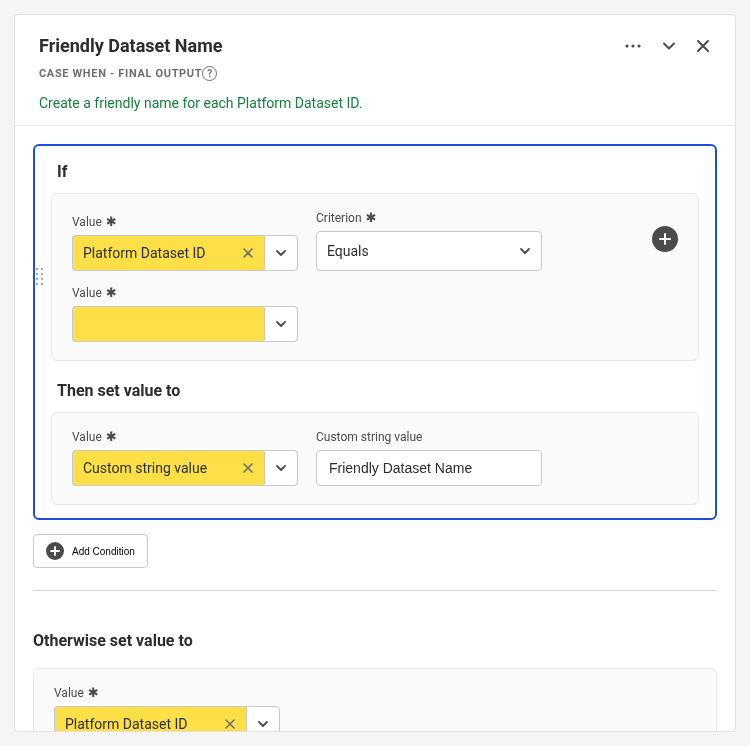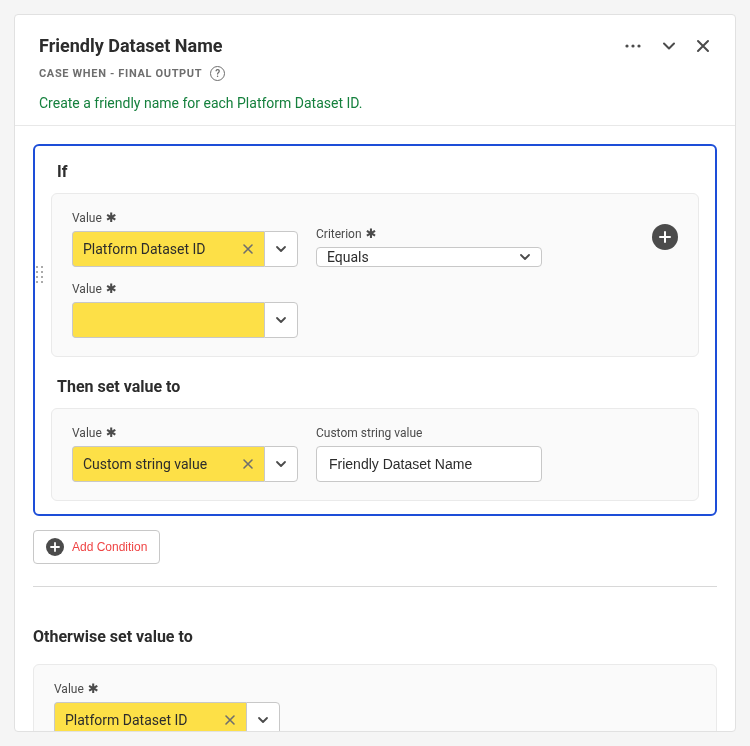--- a/index.html
+++ b/index.html
@@ -46,21 +46,20 @@
     padding: 0;
     cursor: pointer;
     display: flex;
     align-items: center;
     justify-content: center;
     color: #4b4b4b;
   }
   .subtitle-row {
     display: flex;
     align-items: center;
-    gap: 8px;
     margin-top: 10px;
   }
   .subtitle {
     font-size: 11px;
     font-weight: 700;
     letter-spacing: 0.06em;
     color: #6e6e6e;
     text-transform: uppercase;
   }
   .help-circle {
@@ -173,21 +172,21 @@
     width: 34px;
     border: 1px solid #c8c8c8;
     border-radius: 0 4px 4px 0;
     background: #fff;
     display: flex;
     align-items: center;
     justify-content: center;
     cursor: pointer;
   }
   .combo-single {
-    height: 20px;
+    height: 40px;
     border: 1px solid #c8c8c8;
     border-radius: 4px;
     background: #fff;
     padding: 0 10px;
     display: flex;
     align-items: center;
     justify-content: space-between;
     font-size: 14px;
     min-width: 0;
     gap: 8px;
@@ -219,22 +218,22 @@
   .divider-h { height: 1px; background: #d8d8d8; margin: 22px 0 22px 0; }
   .add-condition-btn {
     display: inline-flex;
     align-items: center;
     gap: 8px;
     height: 34px;
     border: 1px solid #c8c8c8;
     border-radius: 4px;
     background: #fff;
     padding: 0 12px;
-    font-size: 12px;
-    color: #ef4444;
+    font-size: 10px;
+    color: #000000;
     cursor: pointer;
     margin-top: 14px;
   }
   .add-condition-btn .plus-circle {
     width: 18px; height: 18px; border-radius: 50%; background:#4b4b4b; color:#fff; display:flex;align-items:center;justify-content:center;
   }
   .otherwise-section {
     margin-top: 0;
   }
   .otherwise-title {

